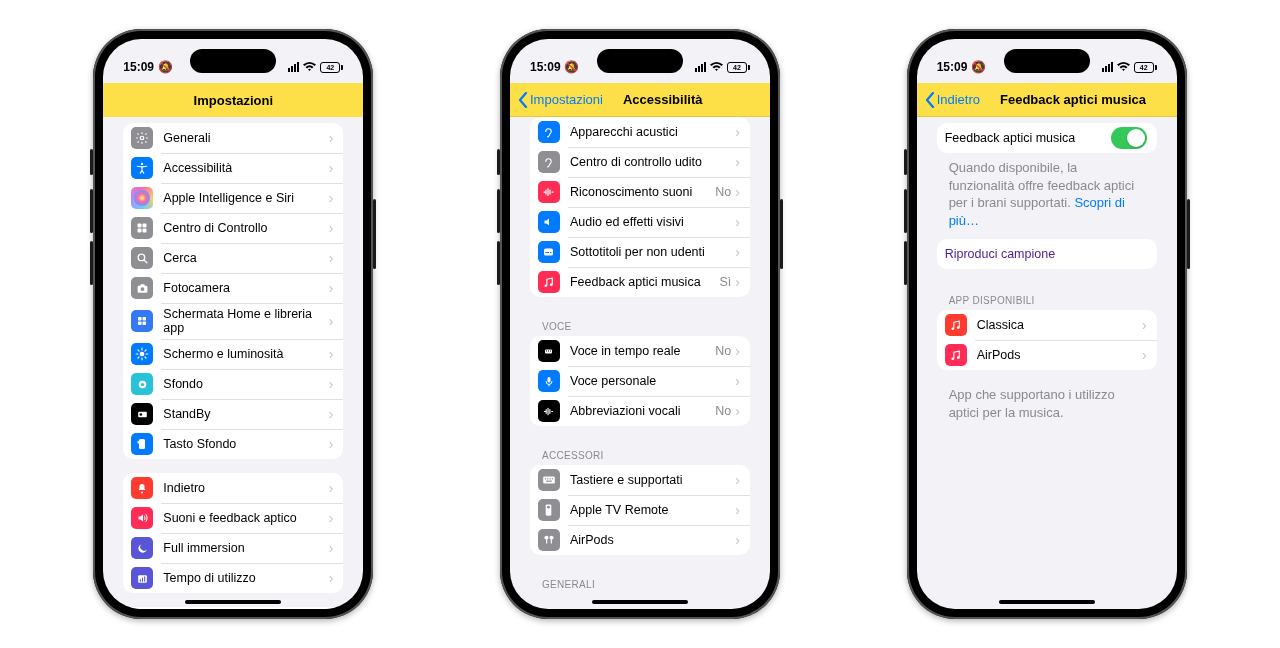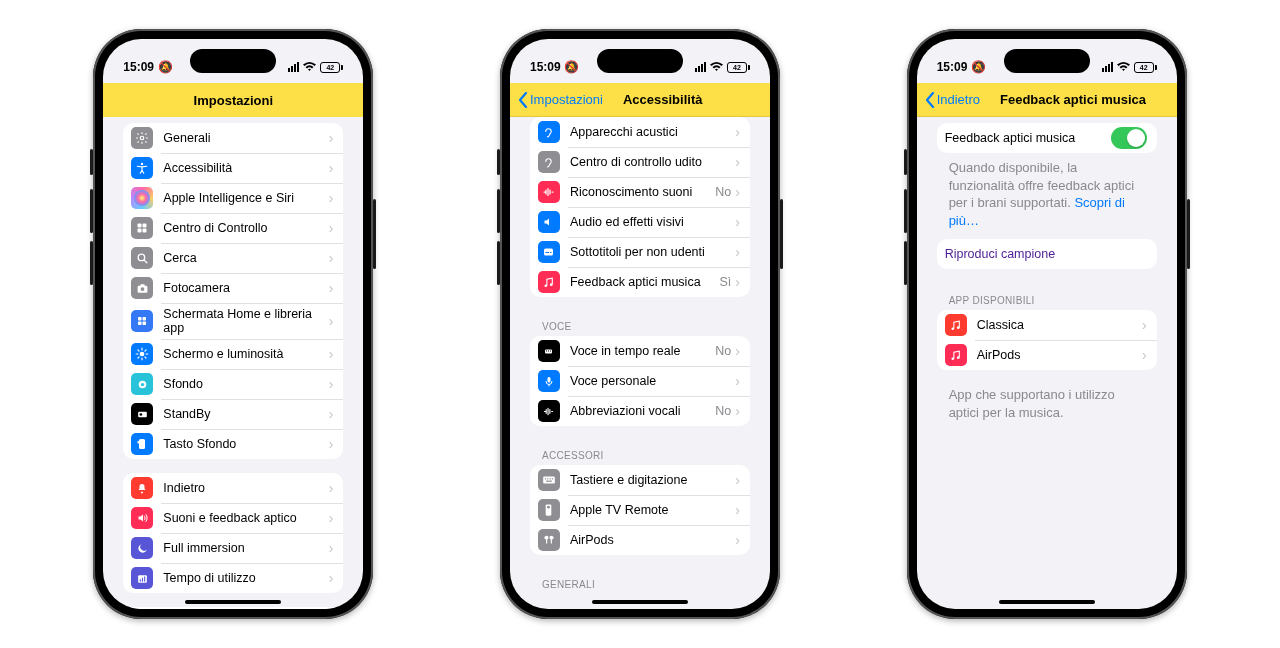--- a/index.html
+++ b/index.html
@@ -517,21 +517,21 @@
             <span class="ic" style="background:#8e8e93">
               <svg width="14" height="10" viewBox="0 0 24 16">
                 <rect x="2" y="2" width="20" height="12" rx="2" fill="#fff"></rect>
                 <rect x="5" y="5" width="2" height="2" fill="#8e8e93"></rect>
                 <rect x="9" y="5" width="2" height="2" fill="#8e8e93"></rect>
                 <rect x="13" y="5" width="2" height="2" fill="#8e8e93"></rect>
                 <rect x="17" y="5" width="2" height="2" fill="#8e8e93"></rect>
                 <rect x="7" y="9" width="10" height="2" fill="#8e8e93"></rect>
               </svg>
             </span>
-            <span class="label">Tastiere e digitazione</span>
+            <span class="label">Tastiere e supportati</span>
             <span class="chev">›</span>
           </div>
           <div class="row">
             <span class="ic" style="background:#8e8e93">
               <svg width="9" height="14" viewBox="0 0 16 24">
                 <rect x="3" y="2" width="10" height="20" rx="2" fill="#fff"></rect>
                 <circle cx="8" cy="7" r="2.5" fill="#8e8e93"></circle>
               </svg>
             </span>
             <span class="label">Apple TV Remote</span>

